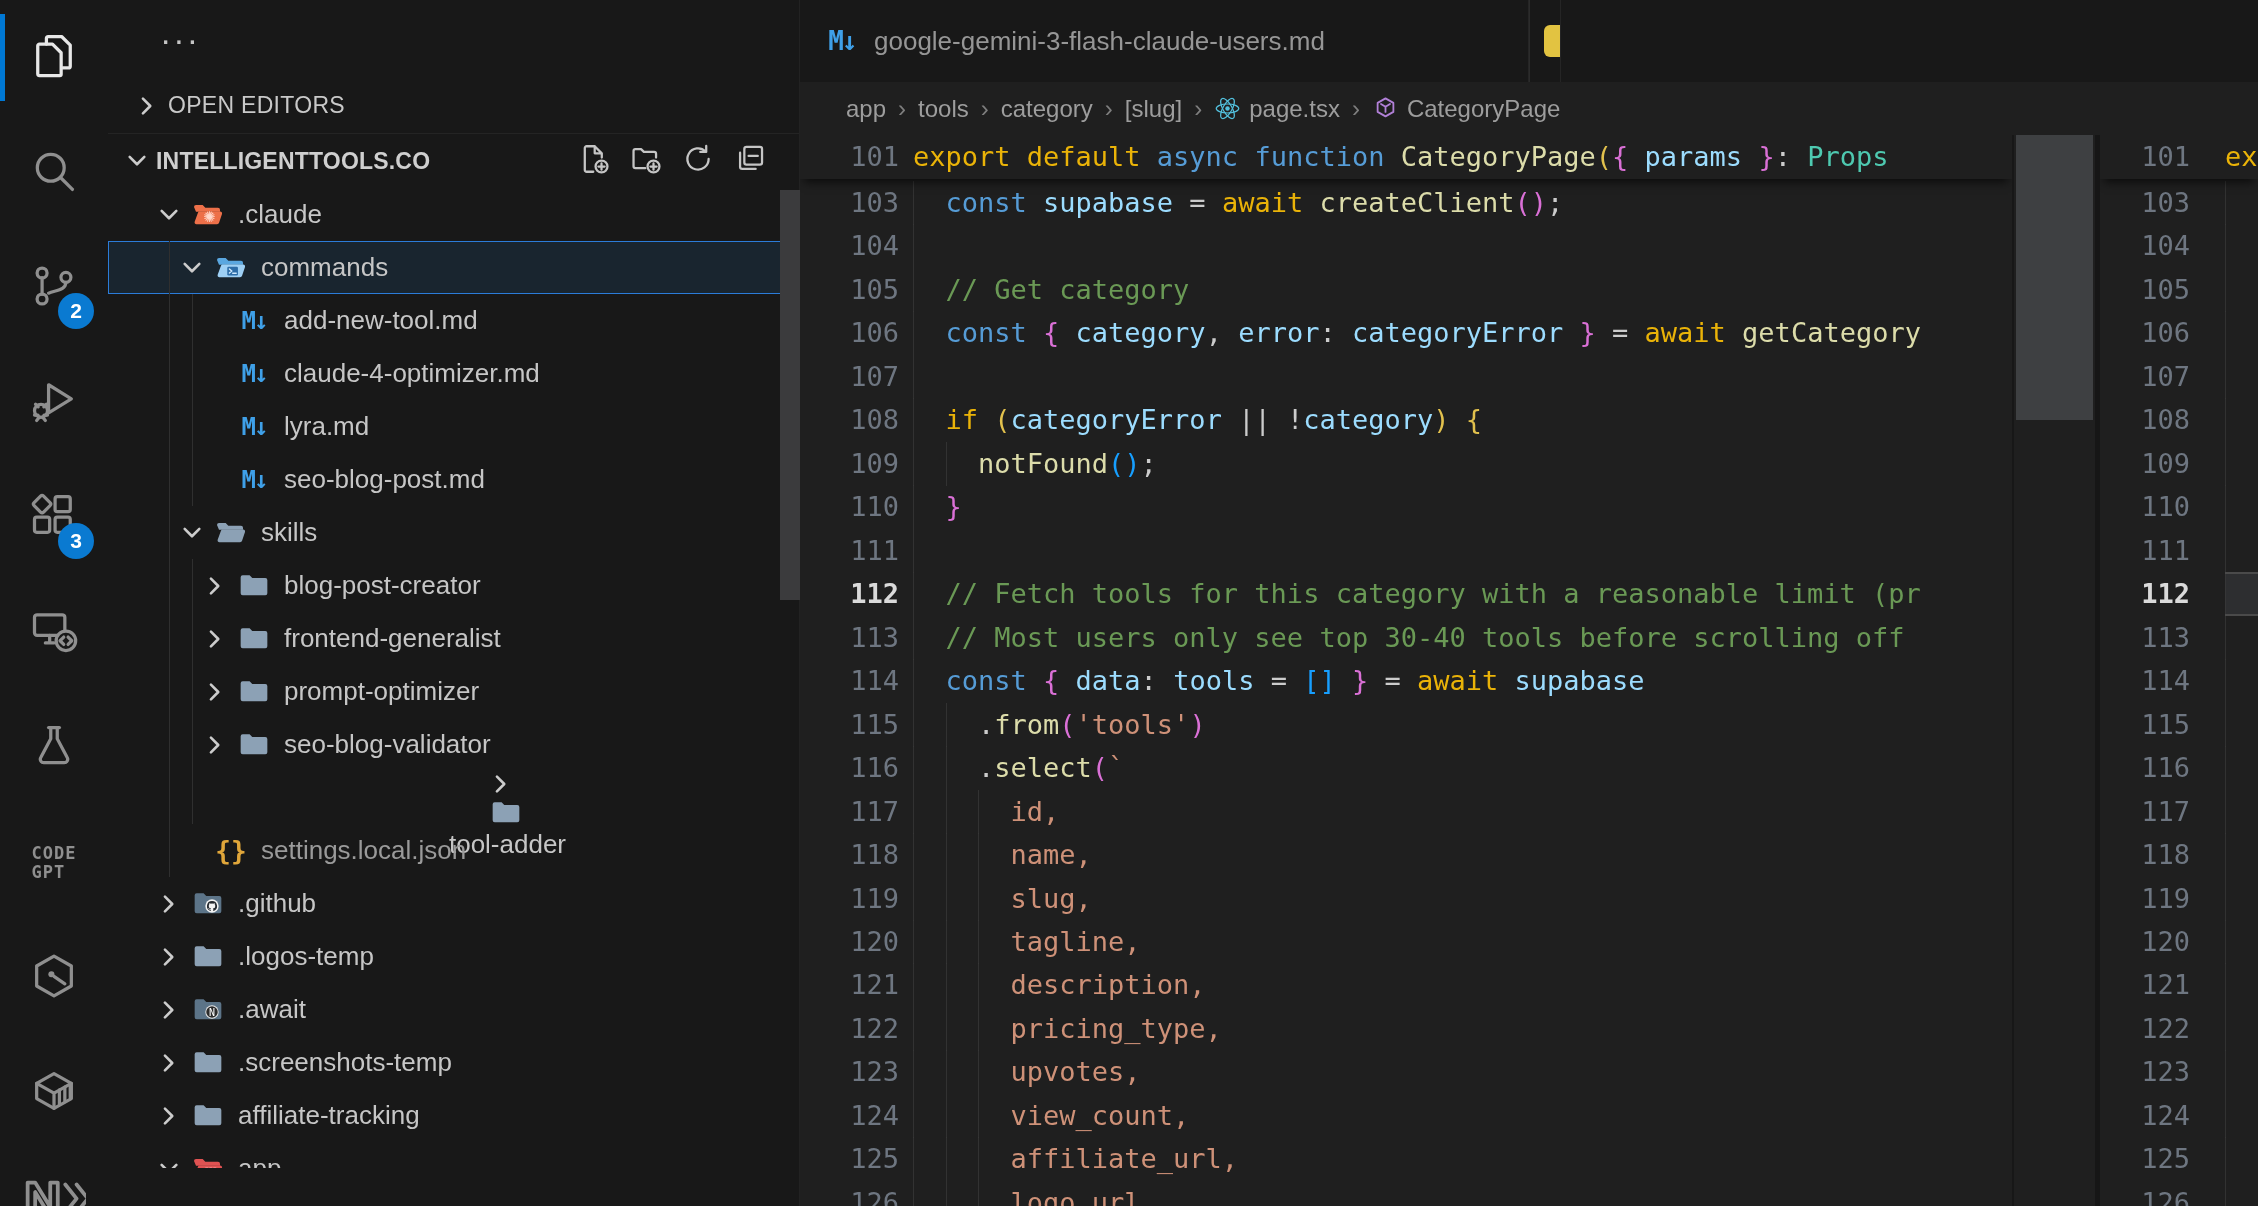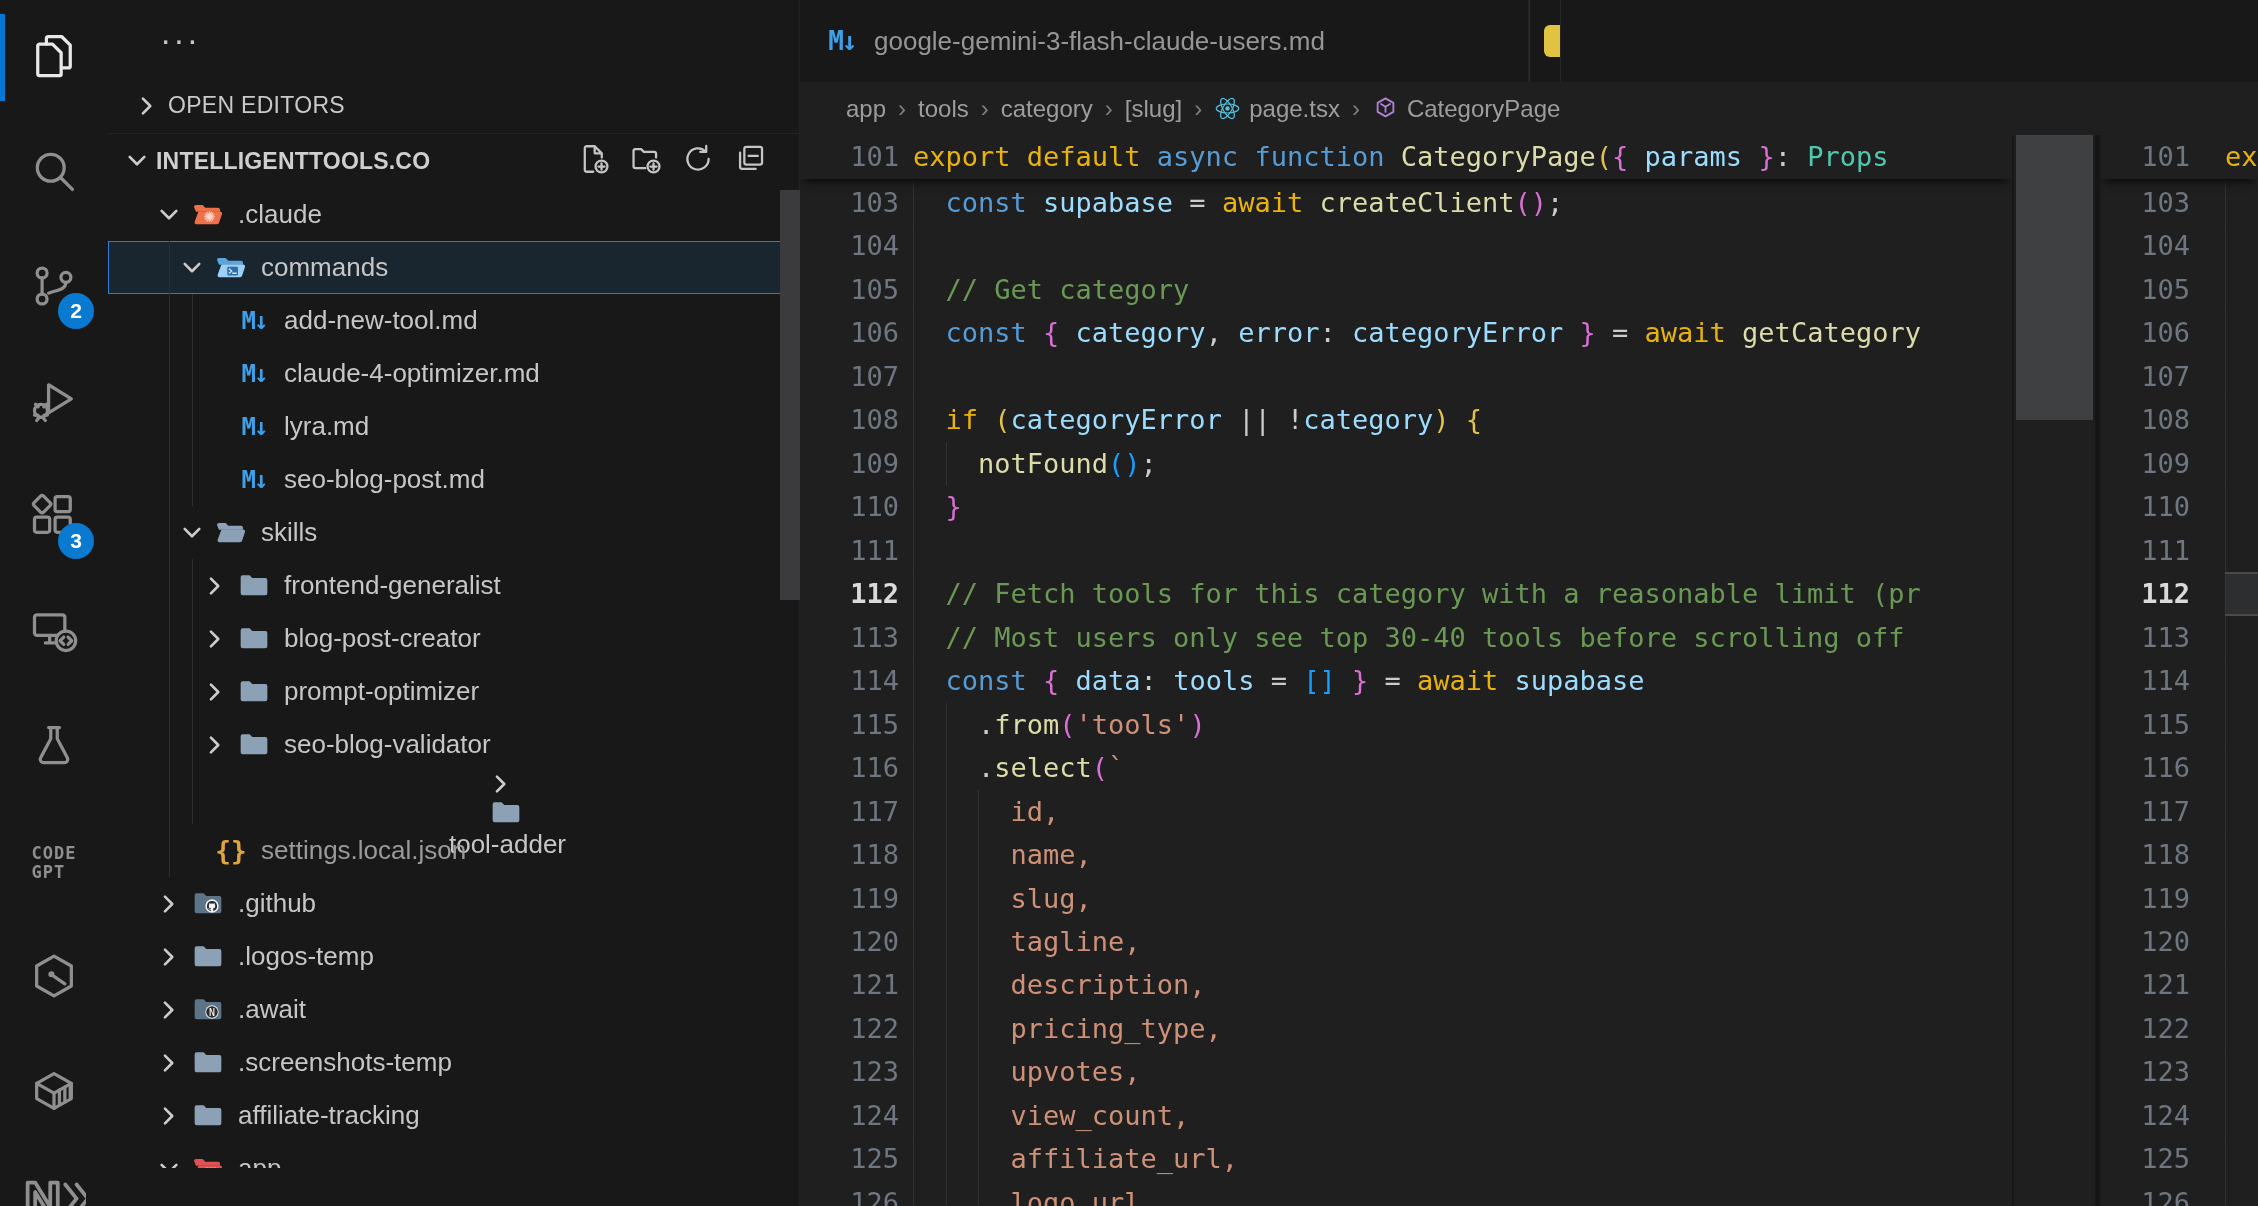--- a/index.html
+++ b/index.html
@@ -313,36 +313,36 @@
           <span class="chev">
             <svg viewBox="0 0 16 16" stroke-linecap="round" stroke-linejoin="round">
               <path d="M5.5 3.5L10 8l-4.5 4.5"></path>
             </svg>
           </span>
           <span class="tree-icon">
             <svg viewBox="0 0 24 24">
               <path fill="#8ca1b5" d="M2 5.5A1.5 1.5 0 0 1 3.5 4h5.2l2 2h9.8A1.5 1.5 0 0 1 22 7.5v10a1.5 1.5 0 0 1-1.5 1.5h-17A1.5 1.5 0 0 1 2 17.5z"></path>
             </svg>
           </span>
+          <span class="tree-label">blog-post-creator</span>
+        </div>
+        <div class="tree-row" style="padding-left: 94px;">
+          <span class="tree-guide" style="left: 61px;"></span>
+          <span class="tree-guide" style="left: 84px;"></span>
+          <span class="chev">
+            <svg viewBox="0 0 16 16" stroke-linecap="round" stroke-linejoin="round">
+              <path d="M5.5 3.5L10 8l-4.5 4.5"></path>
+            </svg>
+          </span>
+          <span class="tree-icon">
+            <svg viewBox="0 0 24 24">
+              <path fill="#8ca1b5" d="M2 5.5A1.5 1.5 0 0 1 3.5 4h5.2l2 2h9.8A1.5 1.5 0 0 1 22 7.5v10a1.5 1.5 0 0 1-1.5 1.5h-17A1.5 1.5 0 0 1 2 17.5z"></path>
+            </svg>
+          </span>
           <span class="tree-label">frontend-generalist</span>
-        </div>
-        <div class="tree-row" style="padding-left: 94px;">
-          <span class="tree-guide" style="left: 61px;"></span>
-          <span class="tree-guide" style="left: 84px;"></span>
-          <span class="chev">
-            <svg viewBox="0 0 16 16" stroke-linecap="round" stroke-linejoin="round">
-              <path d="M5.5 3.5L10 8l-4.5 4.5"></path>
-            </svg>
-          </span>
-          <span class="tree-icon">
-            <svg viewBox="0 0 24 24">
-              <path fill="#8ca1b5" d="M2 5.5A1.5 1.5 0 0 1 3.5 4h5.2l2 2h9.8A1.5 1.5 0 0 1 22 7.5v10a1.5 1.5 0 0 1-1.5 1.5h-17A1.5 1.5 0 0 1 2 17.5z"></path>
-            </svg>
-          </span>
-          <span class="tree-label">blog-post-creator</span>
         </div>
         <div class="tree-row" style="padding-left: 94px;">
           <span class="tree-guide" style="left: 61px;"></span>
           <span class="tree-guide" style="left: 84px;"></span>
           <span class="chev">
             <svg viewBox="0 0 16 16" stroke-linecap="round" stroke-linejoin="round">
               <path d="M5.5 3.5L10 8l-4.5 4.5"></path>
             </svg>
           </span>
           <span class="tree-icon">

